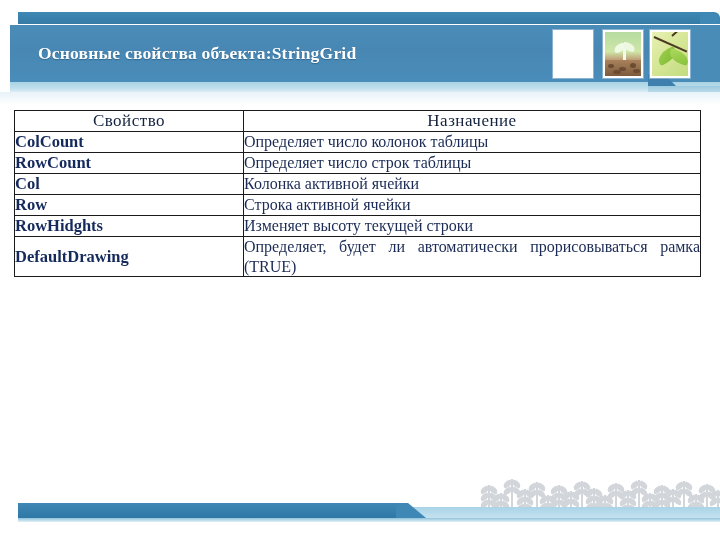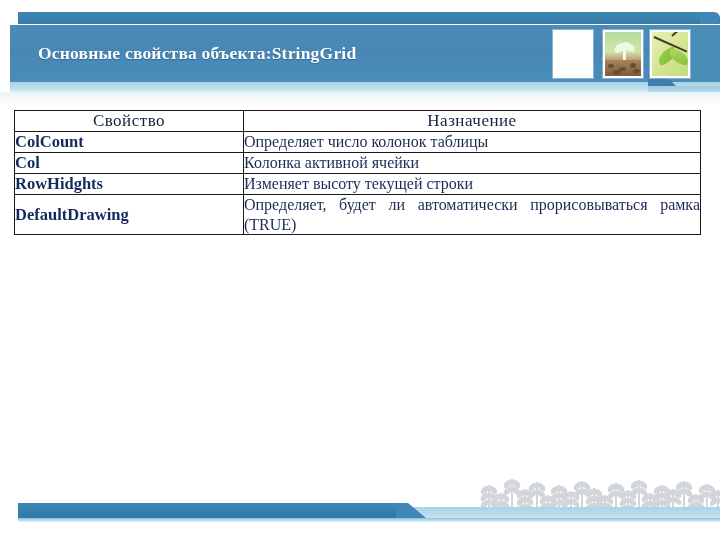--- a/index.html
+++ b/index.html
@@ -198,22 +198,30 @@
       <th class="th-cell">Свойство</th>
       <th class="th-cell">Назначение</th>
     </tr>
   </thead>
   <tbody id="table-body">
       <tr>
         <td class="prop-cell">ColCount</td>
         <td class="desc-cell">Определяет число колонок таблицы</td>
       </tr>
       <tr>
+        <td class="prop-cell">RowCount</td>
+        <td class="desc-cell">Определяет число строк таблицы</td>
+      </tr>
+      <tr>
         <td class="prop-cell">Col</td>
         <td class="desc-cell">Колонка активной ячейки</td>
+      </tr>
+      <tr>
+        <td class="prop-cell">Row</td>
+        <td class="desc-cell">Строка активной ячейки</td>
       </tr>
       <tr>
         <td class="prop-cell">RowHidghts</td>
         <td class="desc-cell">Изменяет высоту текущей строки</td>
       </tr>
       <tr>
         <td class="prop-cell">DefaultDrawing</td>
         <td class="desc-cell justify">Определяет, будет ли автоматически прорисовываться рамка (TRUE)</td>
       </tr>
     </tbody>

